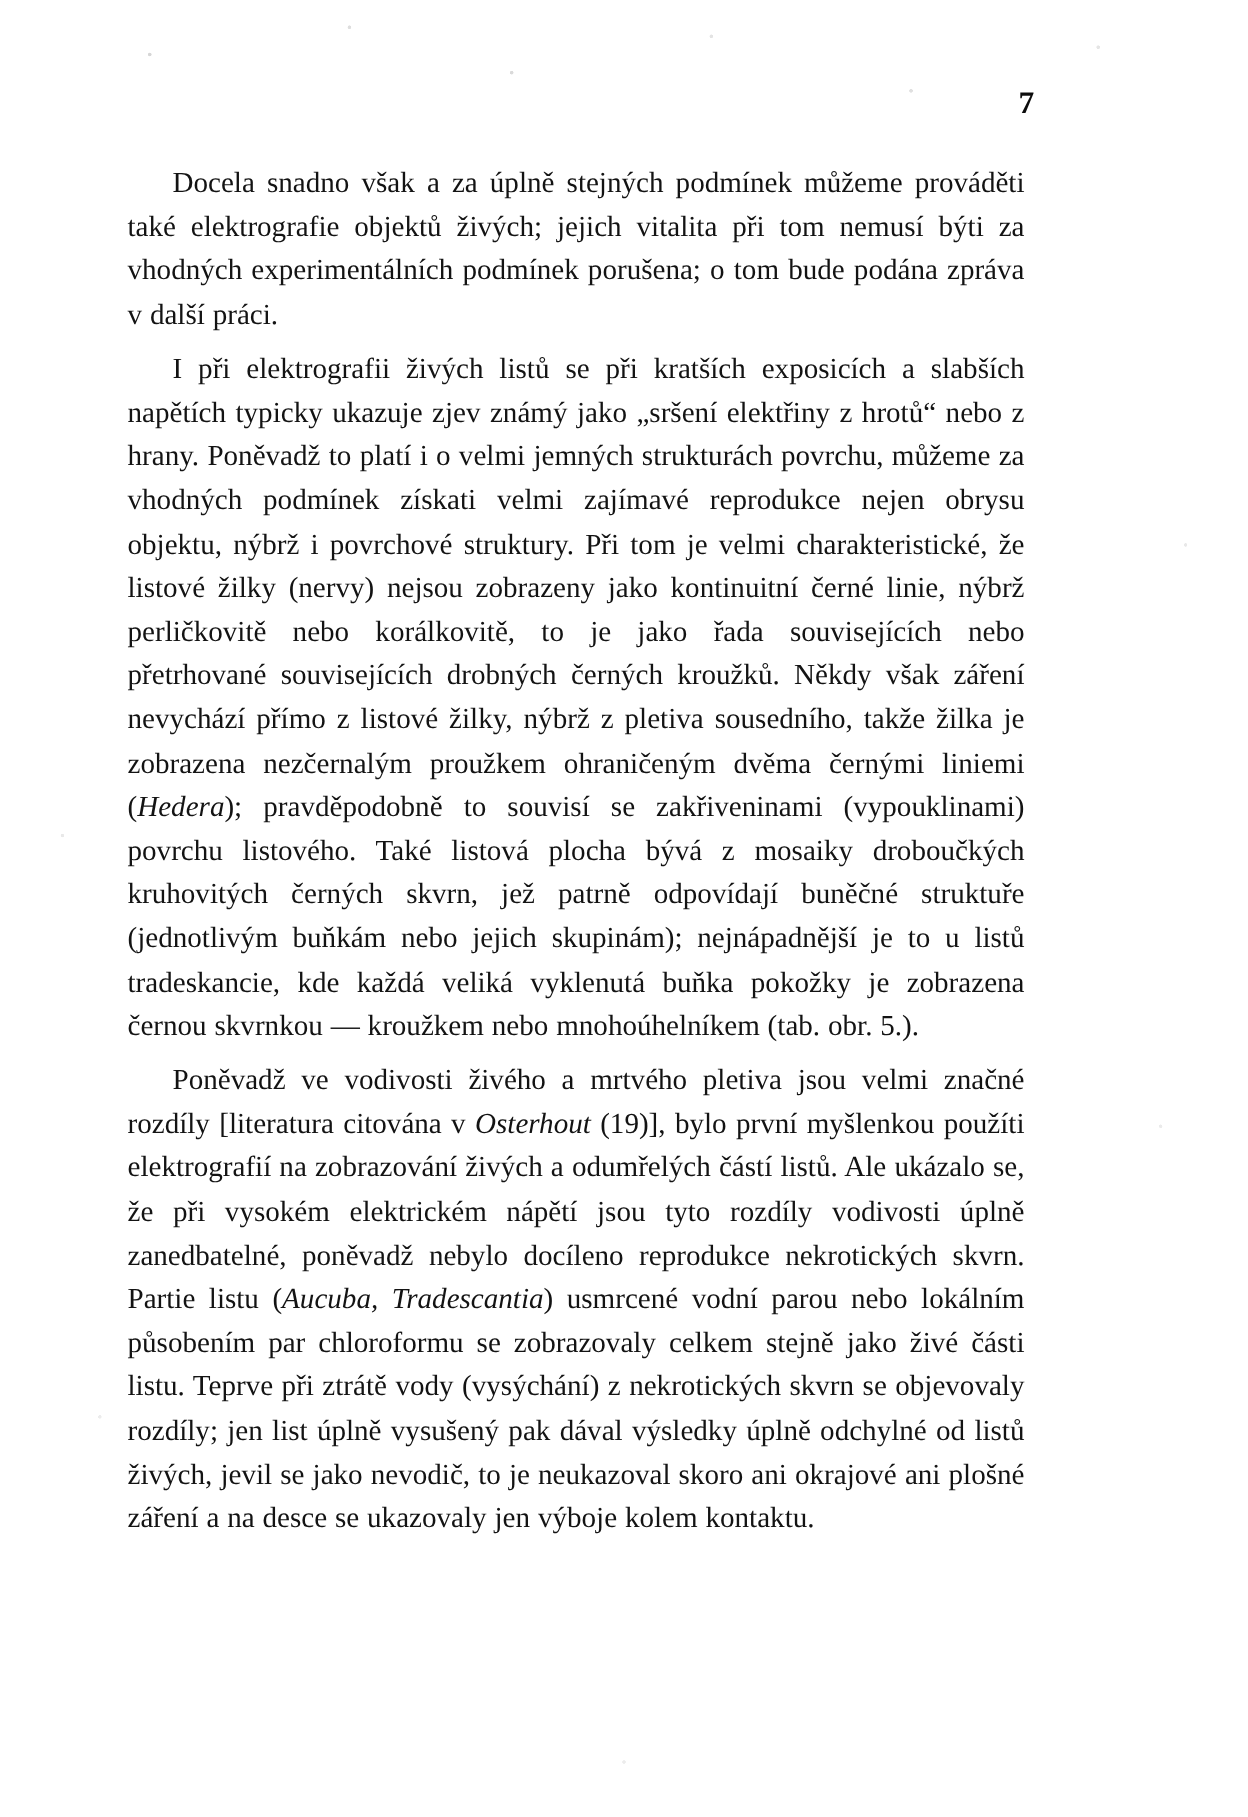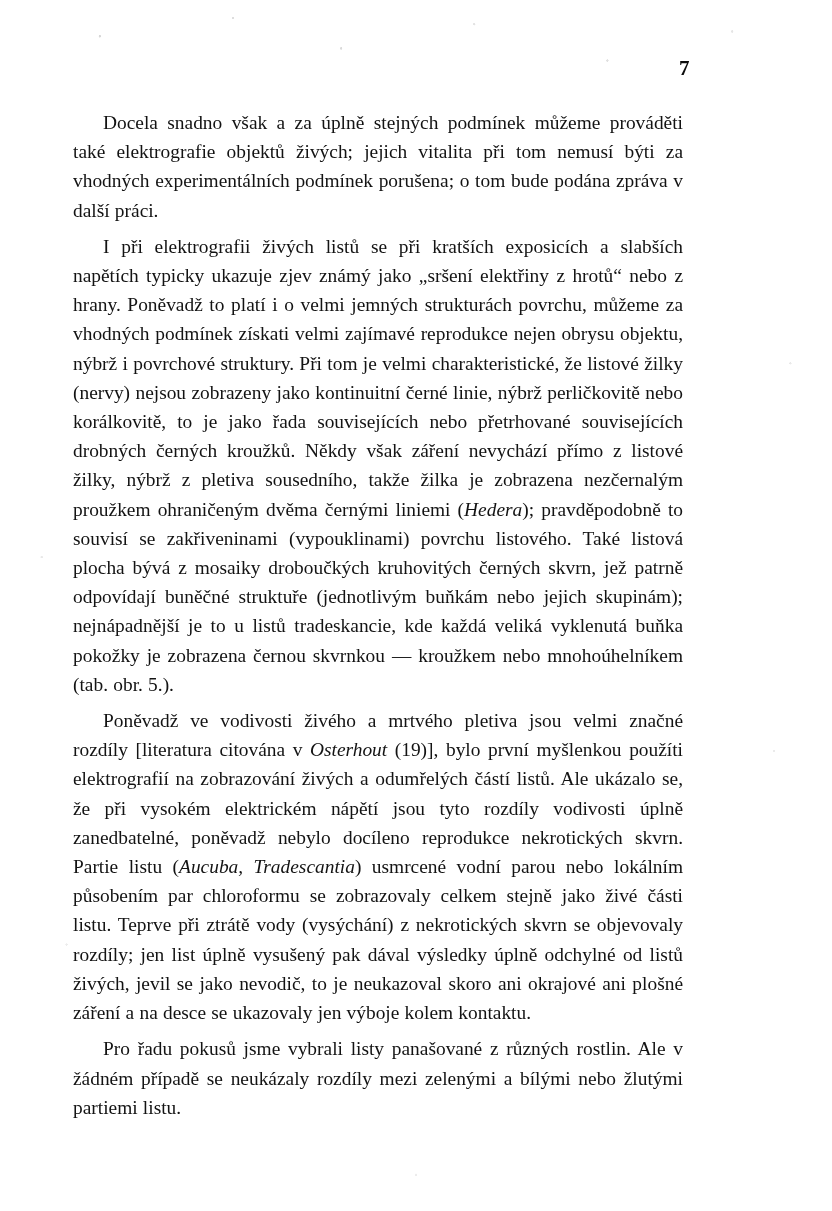--- a/index.html
+++ b/index.html
@@ -49,21 +49,21 @@
   }
 
   .text-body {
     position: absolute;
     left: 73px;
     top: 108px;
     width: 610px;
   }
 
   .para {
-    margin: 0 0 0 0;
+    margin: 0 0 0 12px;
     text-align: justify;
     text-justify: inter-word;
     font-size: 19.4px;
     line-height: 29.2px;
     text-indent: 30px;
     color: #131313;
     word-spacing: .4px;
     -webkit-font-smoothing: none;
   }
   .para + .para {
@@ -77,14 +77,13 @@
 <body>
 
 <div class="page-scan"></div>
 
 <div class="page-number">7</div>
 
 <div class="text-body">
   <p class="para"><span>Docela snadno však a za úplně stejných podmínek můžeme prováděti také elektrografie objektů živých; jejich vitalita při tom nemusí býti za vhodných experimentálních podmínek porušena; o tom bude podána zpráva v další práci.</span></p>
   <p class="para"><span>I při elektrografii živých listů se při kratších exposicích a slabších napětích typicky ukazuje zjev známý jako „sršení elektřiny z hrotů“ nebo z hrany. Poněvadž to platí i o velmi jemných strukturách povrchu, můžeme za vhodných podmínek získati velmi zajímavé reprodukce nejen obrysu objektu, nýbrž i povrchové struktury. Při tom je velmi charakteristické, že listové žilky (nervy) nejsou zobrazeny jako kontinuitní černé linie, nýbrž perličkovitě nebo korálkovitě, to je jako řada souvisejících nebo přetrhované souvisejících drobných černých kroužků. Někdy však záření nevychází přímo z listové žilky, nýbrž z pletiva sousedního, takže žilka je zobrazena nezčernalým proužkem ohraničeným dvěma černými liniemi (</span><i>Hedera</i><span>); pravděpodobně to souvisí se zakřiveninami (vypouklinami) povrchu listového. Také listová plocha bývá z mosaiky droboučkých kruhovitých černých skvrn, jež patrně odpovídají buněčné struktuře (jednotlivým buňkám nebo jejich skupinám); nejnápadnější je to u listů tradeskancie, kde každá veliká vyklenutá buňka pokožky je zobrazena černou skvrnkou — kroužkem nebo mnohoúhelníkem (tab. obr. 5.).</span></p>
   <p class="para"><span>Poněvadž ve vodivosti živého a mrtvého pletiva jsou velmi značné rozdíly [literatura citována v </span><i>Osterhout</i><span> (19)], bylo první myšlenkou použíti elektrografií na zobrazování živých a odumřelých částí listů. Ale ukázalo se, že při vysokém elektrickém nápětí jsou tyto rozdíly vodivosti úplně zanedbatelné, poněvadž nebylo docíleno reprodukce nekrotických skvrn. Partie listu (</span><i>Aucuba, Tradescantia</i><span>) usmrcené vodní parou nebo lokálním působením par chloroformu se zobrazovaly celkem stejně jako živé části listu. Teprve při ztrátě vody (vysýchání) z nekrotických skvrn se objevovaly rozdíly; jen list úplně vysušený pak dával výsledky úplně odchylné od listů živých, jevil se jako nevodič, to je neukazoval skoro ani okrajové ani plošné záření a na desce se ukazovaly jen výboje kolem kontaktu.</span></p>
-  <p class="para"><span>Pro řadu pokusů jsme vybrali listy panašované z různých rostlin. Ale v žádném případě se neukázaly rozdíly mezi zelenými a bílými nebo žlutými partiemi listu.</span></p>
 </div>
 
 </body></html>

